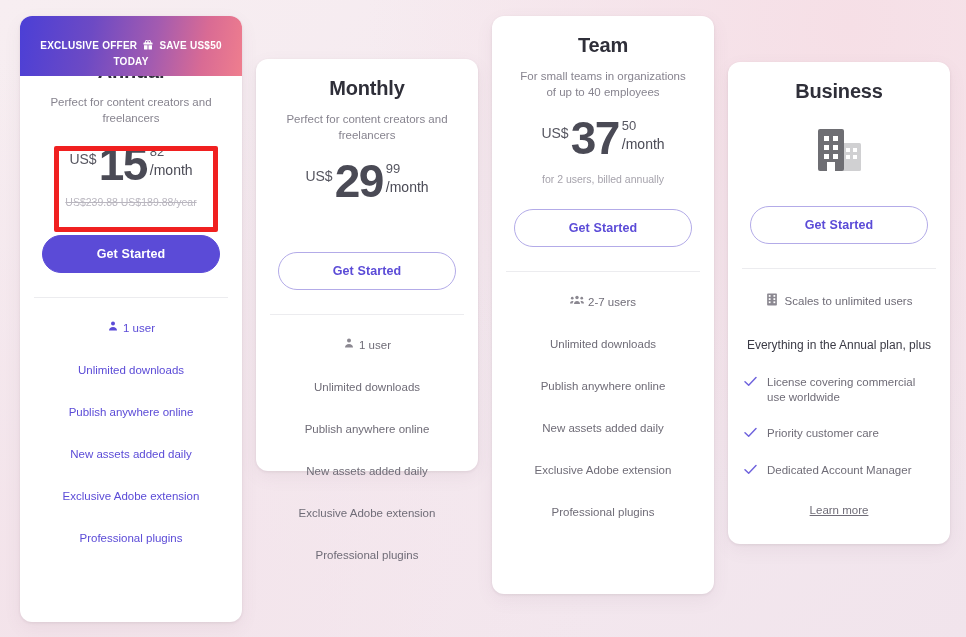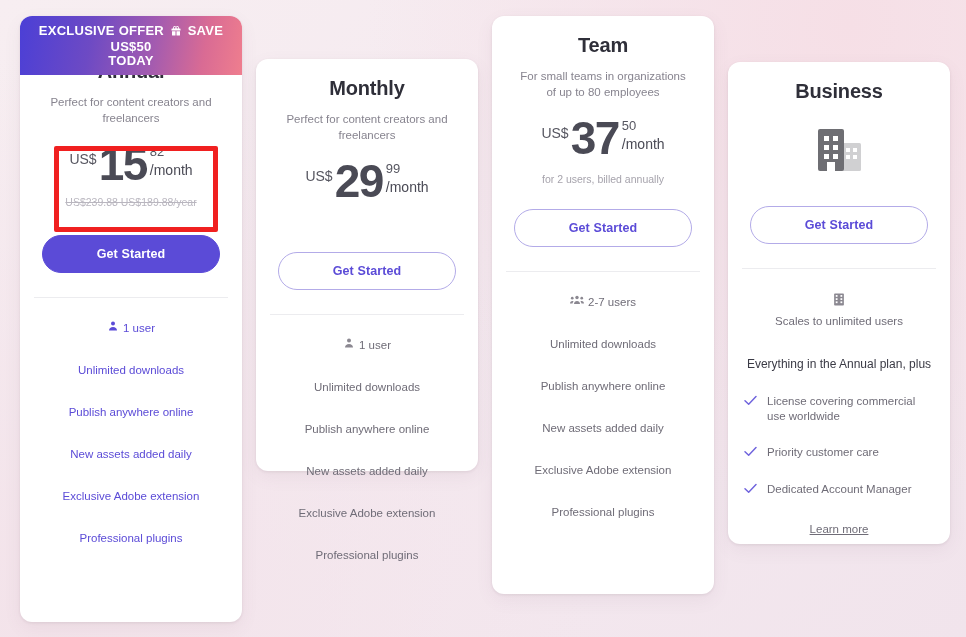--- a/index.html
+++ b/index.html
@@ -46,25 +46,25 @@
   .card--business { margin-top: 46px; height: 482px; }
 
   
   .promo-banner {
     position: absolute;
     left: 0; top: 0;
     width: 100%;
     border-radius: 12px 12px 0 0;
     background: linear-gradient(100deg, #4b3fd6 0%, #6d4ac4 32%, #a35bb0 60%, #d96b94 82%, #ef7e8e 100%);
     color: #ffffff;
-    font-size: 13px;
+    font-size: 10px;
     font-weight: bold;
     letter-spacing: 0.25px;
     text-align: center;
-    padding: 8px 10px 7px;
+    padding: 23px 10px 7px;
     line-height: 14px;
     z-index: 3;
   }
   .promo-banner .gift-icon {
     display: inline-block;
     vertical-align: -2px;
     margin: 0 2px;
   }
 
   .card--annual .card-body { padding-top: 44px; }
@@ -210,21 +210,20 @@
 
   
   .biz-users {
     display: flex;
     align-items: center;
     justify-content: center;
     gap: 7px;
     font-size: 11.5px;
     color: #6f6c77;
     margin-top: 24px;
-    flex-direction: column;
   }
   .biz-heading {
     font-size: 12px;
     color: #3a3a45;
     text-align: center;
     margin-top: 29px;
     padding: 0 8px;
     line-height: 16px;
   }
   .biz-list {
@@ -363,21 +362,21 @@
       <li>Publish anywhere online</li>
       <li>New assets added daily</li>
       <li>Exclusive Adobe extension</li>
       <li>Professional plugins</li>
     </ul>
   </div>
 
   <div class="card card--team">
     <div class="card-body">
       <div class="plan-title">Team</div>
-      <div class="plan-desc">For small teams in organizations of up to 80 employees</div>
+      <div class="plan-desc">For small teams in organizations of up to 40 employees</div>
 
       <div class="price-zone">
         <div class="price-row">
           <span class="price-cur">US$</span>
           <span class="price-int">37</span>
           <span class="price-tail">
             <span class="price-cents">50</span>
             <span class="price-period">/month</span>
           </span>
         </div>

